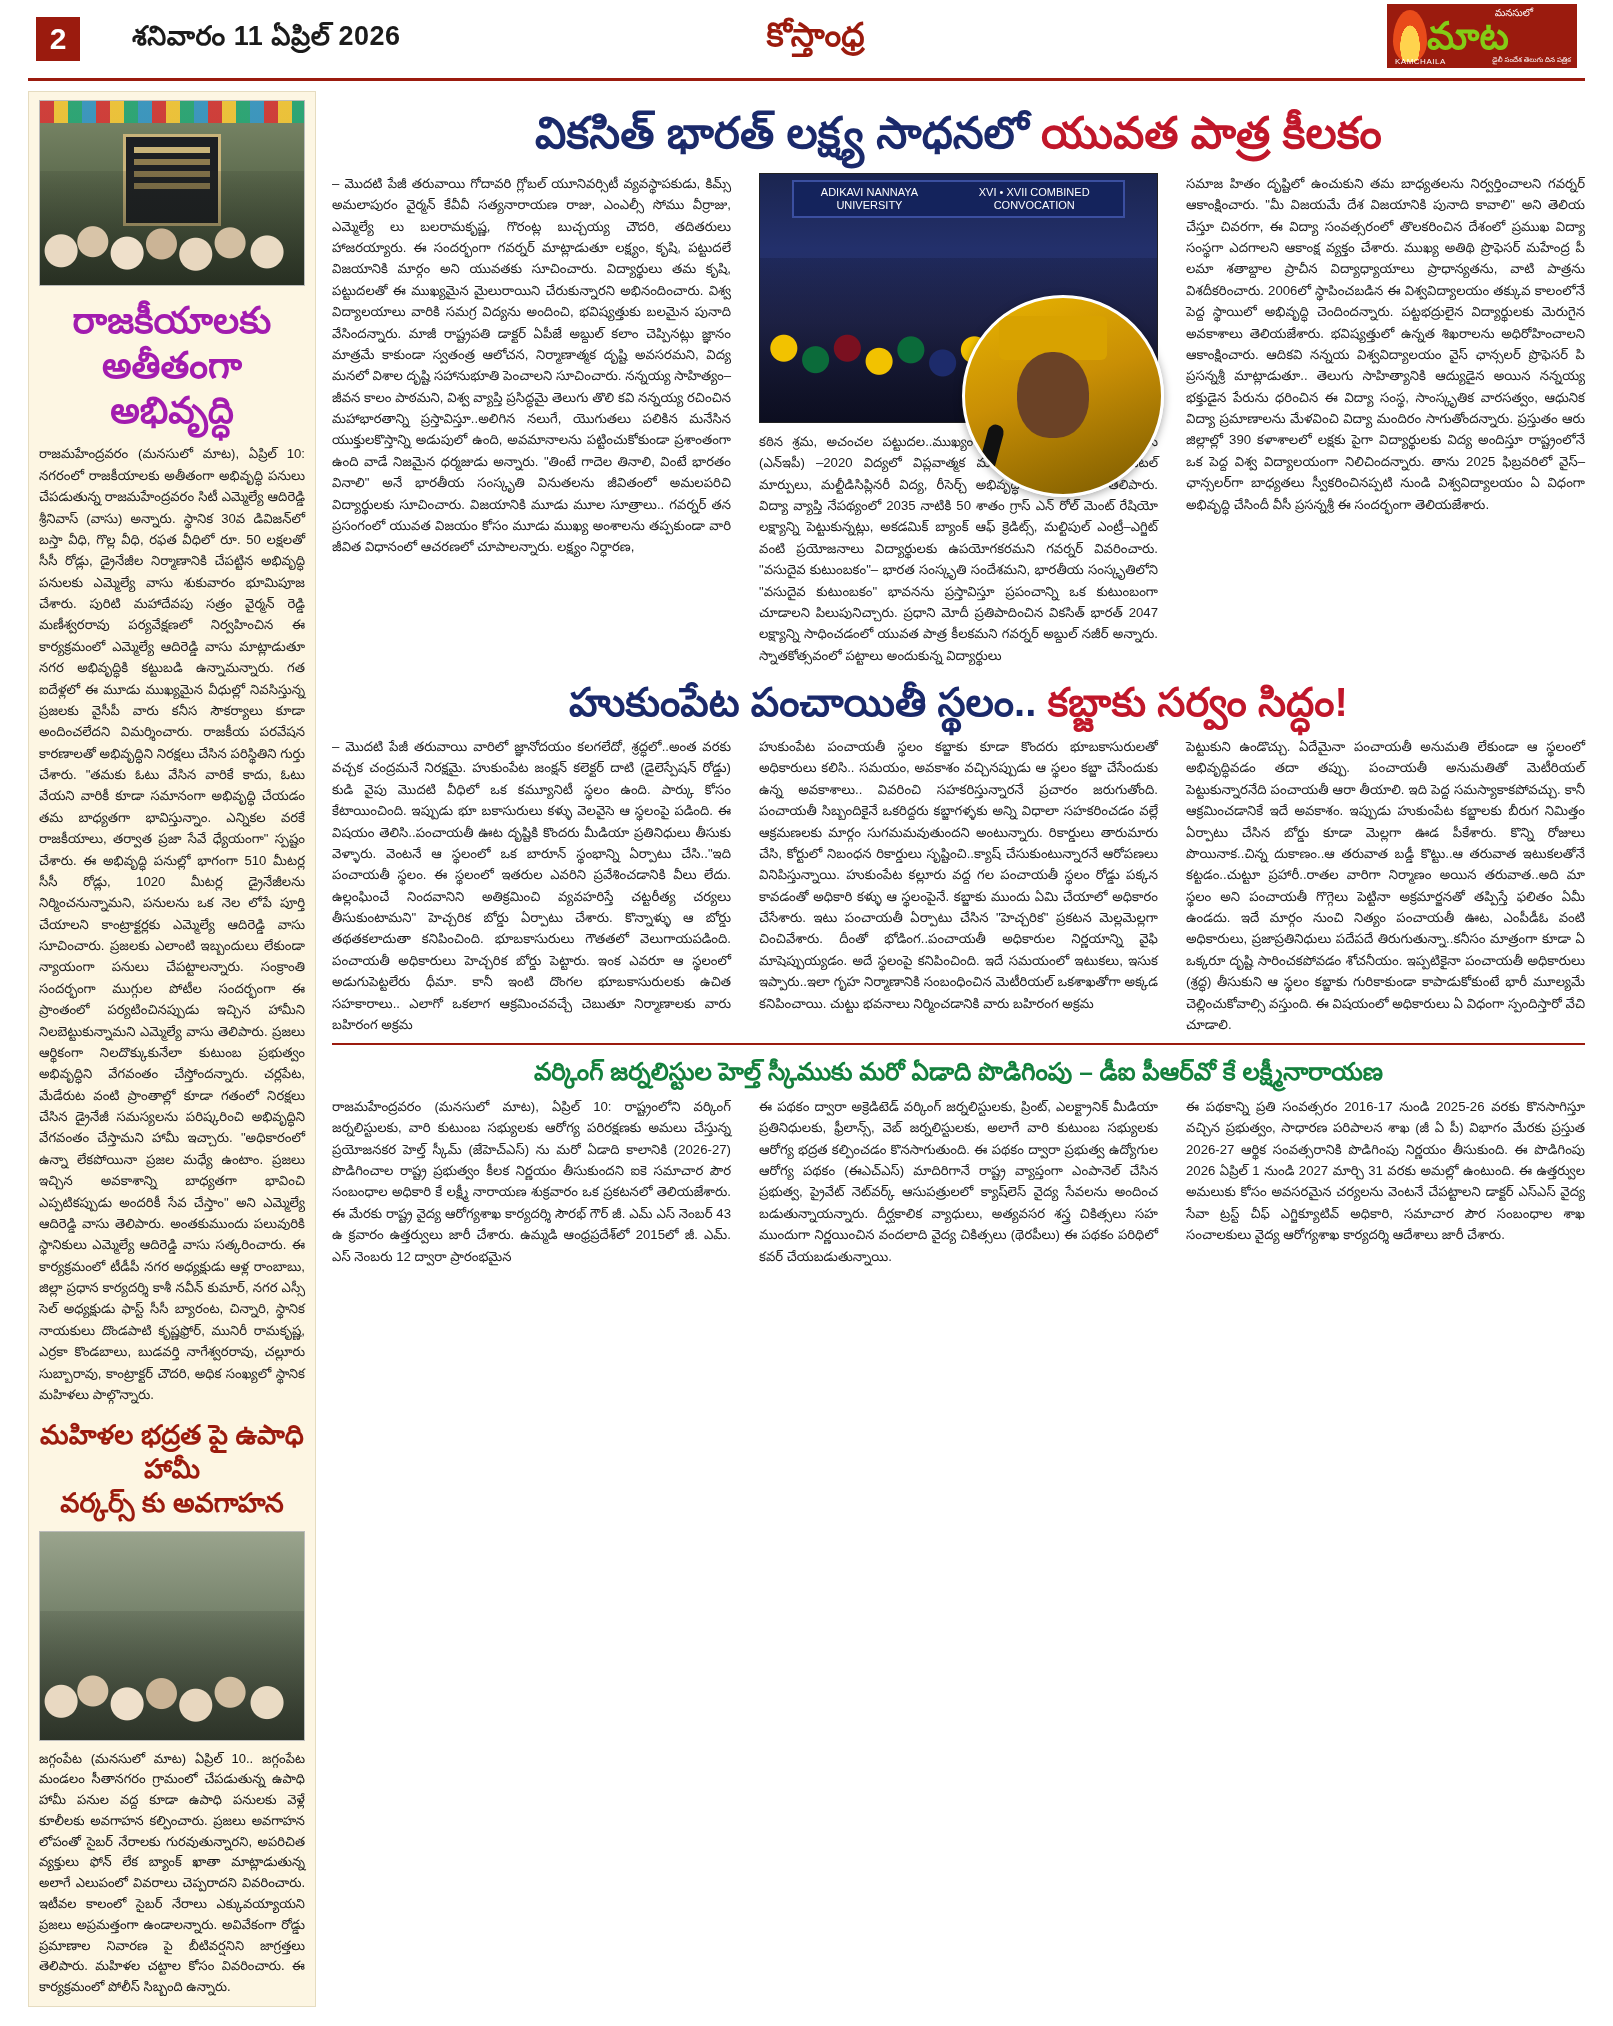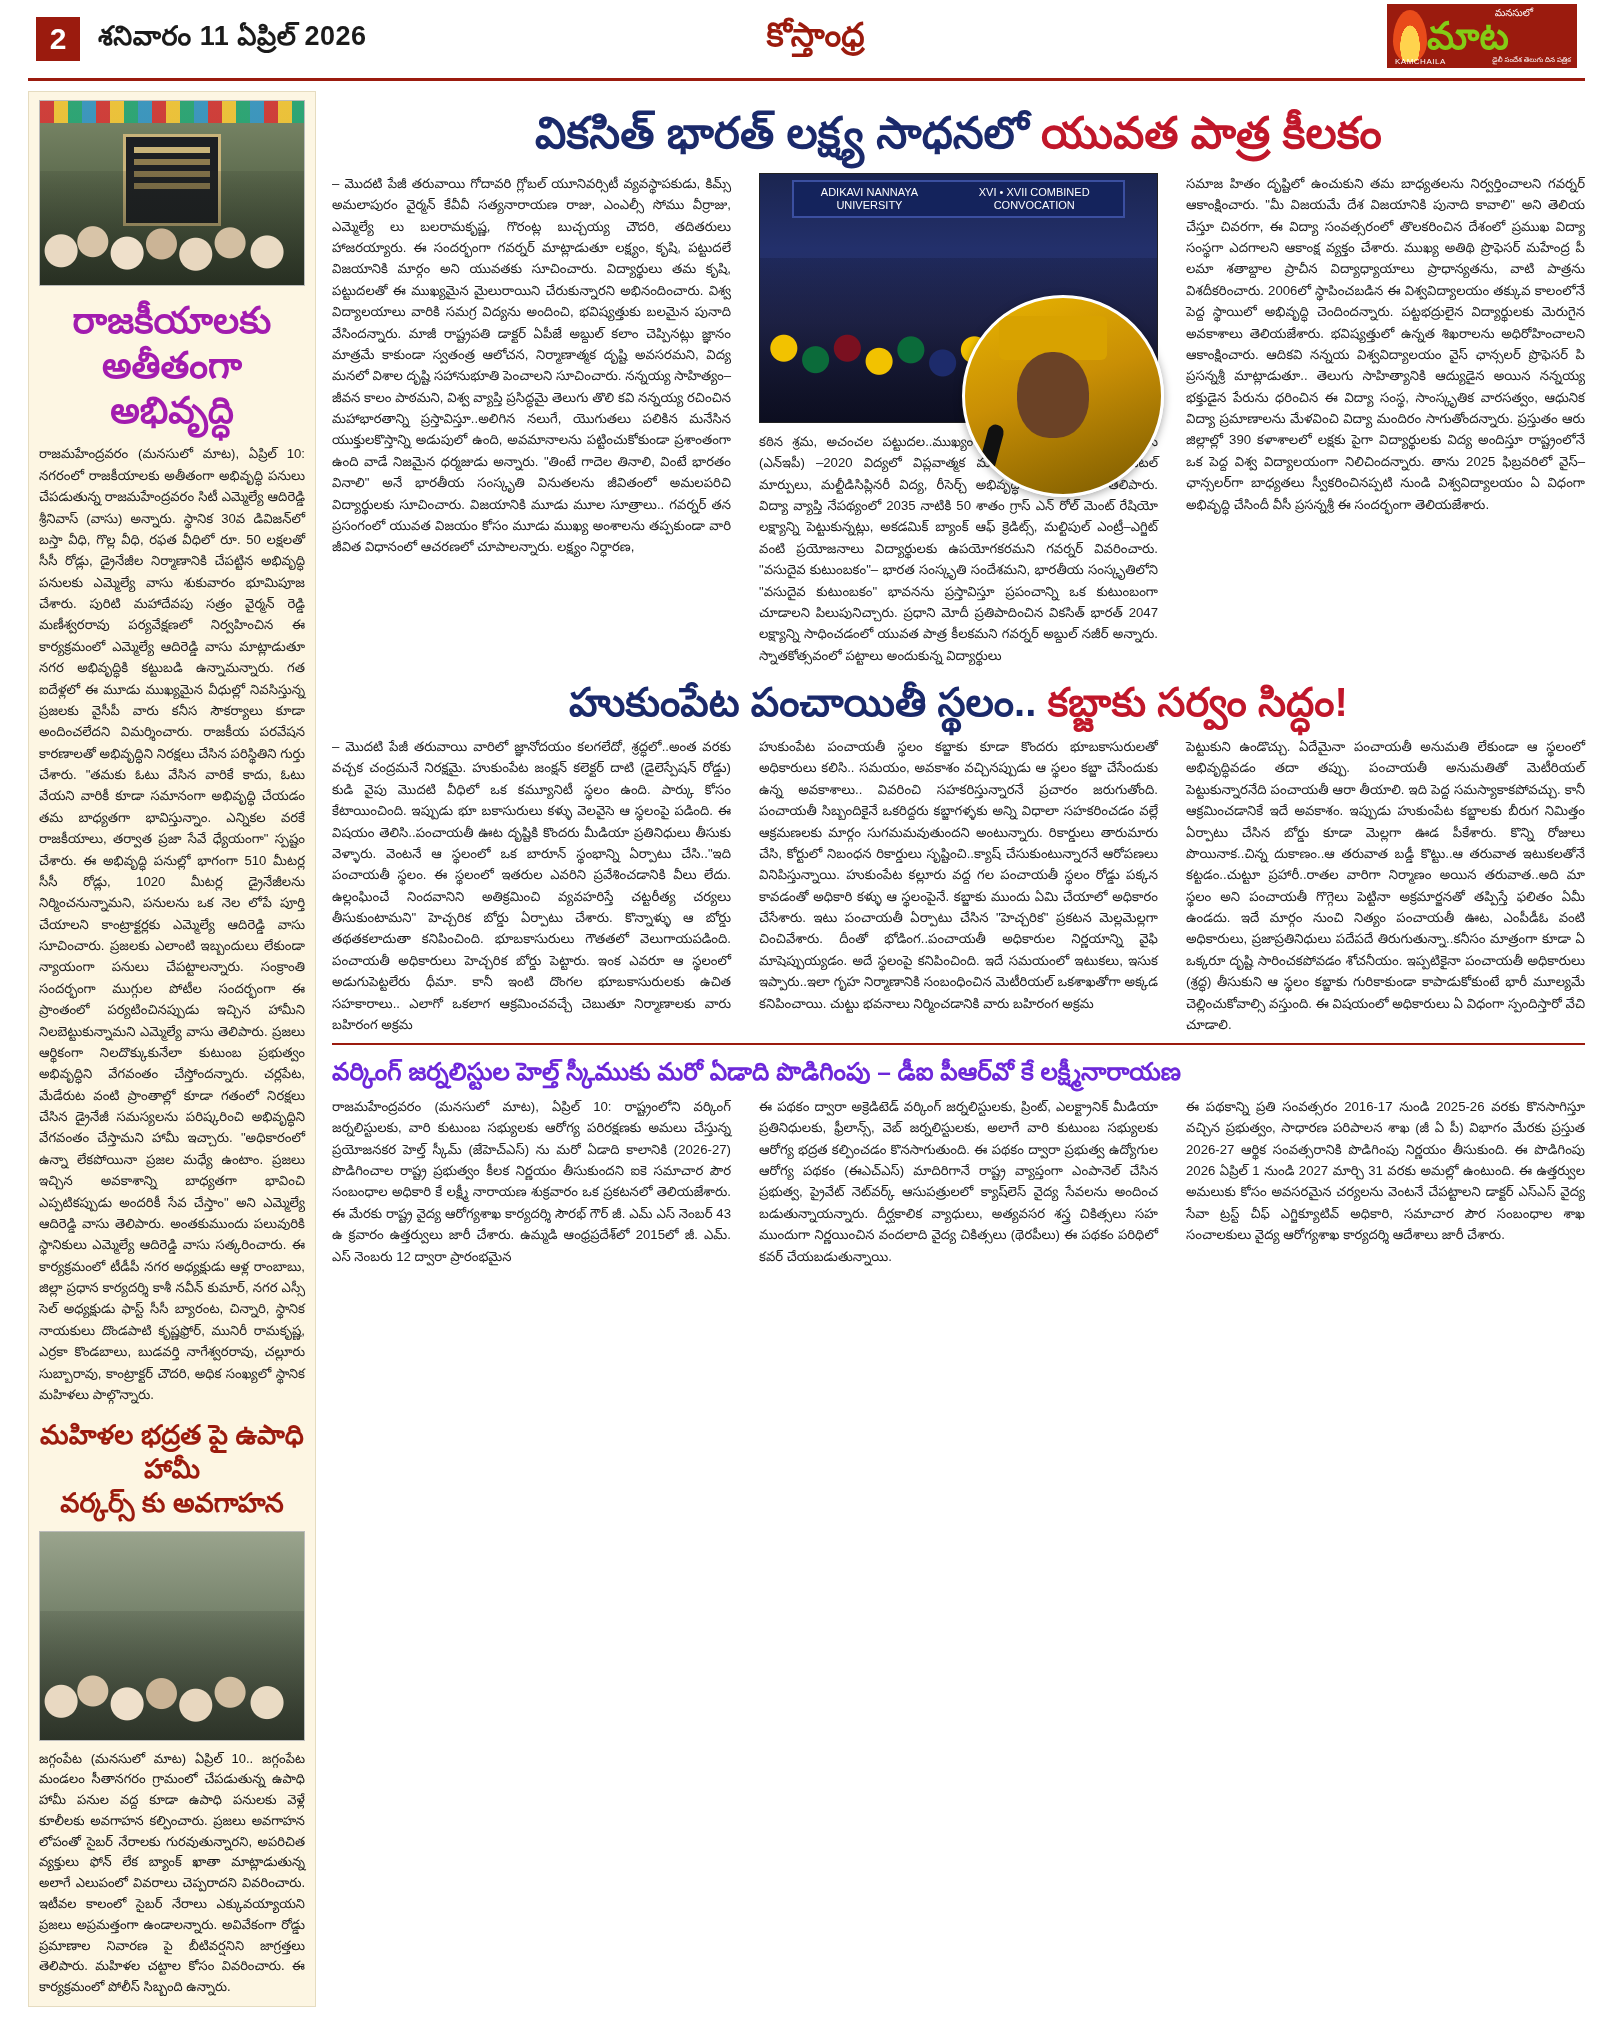--- a/index.html
+++ b/index.html
@@ -2,21 +2,21 @@
 <html><head>
 <meta charset="utf-8">
 <style>
   html,body{margin:0;padding:0;background:#ffffff;}
   body{width:1613px;height:2026px;font-family:"Liberation Sans",sans-serif;color:#111;position:relative;}
   .page{width:1613px;height:2026px;position:relative;box-sizing:border-box;padding:0 28px;}
 
   
   .masthead{position:relative;height:78px;border-bottom:3px solid #9b1b0e;display:flex;align-items:center;}
   .pagenum{width:44px;height:44px;background:#9b1b0e;color:#fff;font-size:30px;font-weight:bold;display:flex;align-items:center;justify-content:center;margin-left:8px;}
-  .mast-date{font-size:27px;font-weight:bold;color:#1b1b1b;margin-left:18px;letter-spacing:.5px;}
+  .mast-date{font-size:27px;font-weight:bold;color:#1b1b1b;margin-left:52px;letter-spacing:.5px;}
   .mast-section{position:absolute;left:50%;transform:translateX(-50%);font-size:33px;font-weight:bold;color:#9b1b0e;margin-left:9px;}
   .mast-logo{position:absolute;right:8px;top:4px;width:190px;height:64px;background:#9b1b0e;display:flex;align-items:center;justify-content:flex-start;padding-left:6px;box-sizing:border-box;}
   .mast-logo .flame{width:34px;height:52px;background:radial-gradient(ellipse at 50% 70%,#ffd34d 0 40%,#e94b1a 41% 100%);border-radius:50% 50% 45% 45%/60% 60% 40% 40%;flex:0 0 auto;}
   .mast-logo .ltxt{color:#84cc16;font-size:38px;font-weight:bold;line-height:1;}
   .mast-logo .lsub{position:absolute;left:8px;bottom:2px;color:#fff;font-size:8px;letter-spacing:.5px;}
   .mast-logo .ltiny{position:absolute;right:6px;bottom:3px;color:#fff;font-size:7px;}
   .mast-logo .ltop{position:absolute;right:44px;top:3px;color:#fff;font-size:10px;}
 
   
   .content{display:flex;gap:16px;padding-top:10px;}
@@ -69,21 +69,21 @@
     radial-gradient(circle at 88% 57%,#1d2b6b 0 13px,transparent 14px),
     linear-gradient(180deg,rgba(10,12,30,.2),rgba(5,6,18,.65));}
   .conv-circle{position:absolute;right:-6px;bottom:-74px;width:196px;height:196px;border-radius:50%;border:3px solid #fff;overflow:hidden;background:linear-gradient(160deg,#e8b400 0%,#c98f05 45%,#7a5a00 100%);box-shadow:0 2px 8px rgba(0,0,0,.35);}
   .conv-circle .face{position:absolute;left:52px;top:54px;width:72px;height:86px;background:#6b4226;border-radius:48% 48% 45% 45%;}
   .conv-circle .cap{position:absolute;left:34px;top:18px;width:108px;height:44px;background:#d8a200;border-radius:6px;}
   .conv-circle .mic{position:absolute;left:18px;bottom:18px;width:16px;height:52px;background:#111;border-radius:8px;transform:rotate(15deg);}
 
   
   .sub-headline{font-size:40px;font-weight:bold;line-height:1.2;text-align:center;margin:12px 0 10px;color:#1b2a6b;}
   .sub-headline .red{color:#c0172a;}
-  .band-headline{background:transparent;font-size:24.5px;font-weight:bold;color:#6d28d9;margin:12px 0 8px;line-height:1.25;}
+  .band-headline{background:transparent;font-size:24.5px;font-weight:bold;color:#15803d;text-align:center;margin:12px 0 8px;line-height:1.25;}
   .thick-rule{border:0;border-top:2px solid #9b1b0e;margin:8px 0 10px;}
 </style>
 </head>
 <body>
 
 <div class="page">
 
   <div class="masthead">
     <div class="pagenum">2</div>
     <div class="mast-date">శనివారం 11 ఏప్రిల్ 2026</div>

